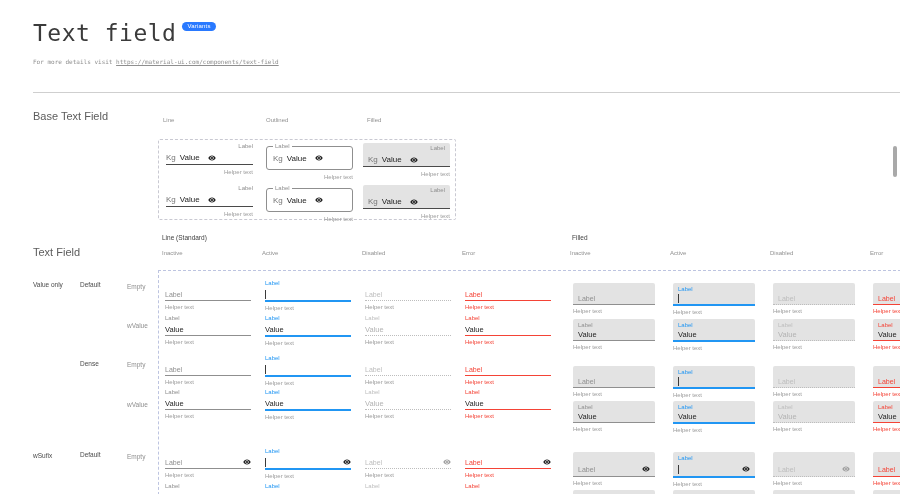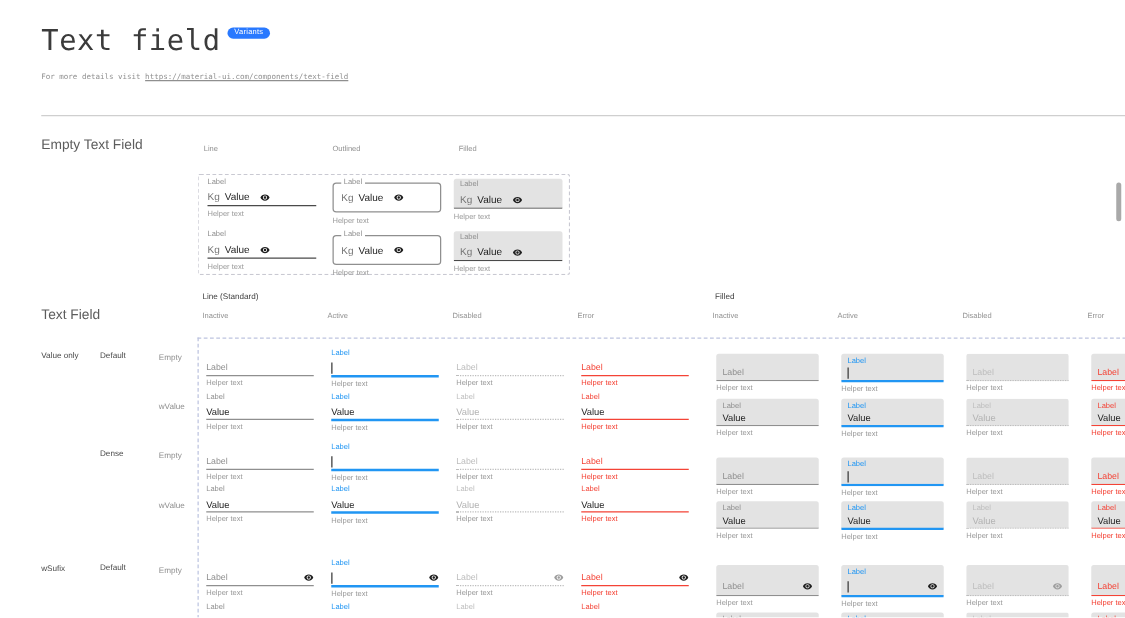--- a/index.html
+++ b/index.html
@@ -62,21 +62,21 @@
   .tf.active .sl{color:var(--accent);}
   .tf.disabled .sl{color:#bdbdbd;}
   .tf.error .sl{color:var(--error);}
   .tf.disabled .ph{color:#bdbdbd;}
   .tf.error .ph{color:var(--error);}
   .tf.disabled .val{color:#b3b3b3;}
   .tf.error .hp{color:var(--error);}
   .tf.disabled .eye{color:#9e9e9e;}
 
   
-  .bf{position:absolute;width:87px;}
+  .bf{position:absolute;width:87px;text-align:right;}
   .bf .sl{height:8px;font-size:6px;line-height:7px;color:#8f8f8f;}
   .bf .vz{height:13px;display:flex;align-items:center;gap:4px;font-size:8px;}
   .bf .pre{color:#757575;}
   .bf .val{color:#1f1f1f;}
   .bf .hp{font-size:6px;line-height:6px;color:#9b9b9b;margin-top:4px;}
   .bf.line .vz{border-bottom:1px solid #4a4a4a;}
   .bf.outlined .obox{position:relative;height:22px;border:1px solid #8f8f8f;border-radius:3px;
       display:flex;align-items:center;gap:4px;padding:0 6px;font-size:8px;margin-top:3px;}
   .bf.outlined .chip{position:absolute;top:-4px;left:6px;background:#fff;padding:0 2px;
       font-size:6px;line-height:7px;color:#8f8f8f;}
@@ -92,21 +92,21 @@
   <div id="page-title" class="abs">
     <span>Text field</span>
     <span id="variant-badge">Variants</span>
   </div>
   <div id="subtitle" class="abs">
     <span>For more details visit </span><a href="#">https://material-ui.com/components/text-field</a>
   </div>
   <div id="divider" class="abs"></div>
   <div id="scrollbar-thumb" class="abs"></div>
 
-  <div class="abs section-title" style="left:33px;top:110px">Empty Text Field</div>
+  <div class="abs section-title" style="left:33px;top:110px">Base Text Field</div>
   <div id="base-headers">
       <div class="col-header" style="left: 163px; top: 117px;">Line</div>
       <div class="col-header" style="left: 266px; top: 117px;">Outlined</div>
       <div class="col-header" style="left: 367px; top: 117px;">Filled</div>
     </div>
   <div id="base-box" class="abs">
     <div id="base-fields">
         <div class="bf line" style="left: 7px; top: 3px;">
           <div class="sl">Label</div>
           <div class="vz">

